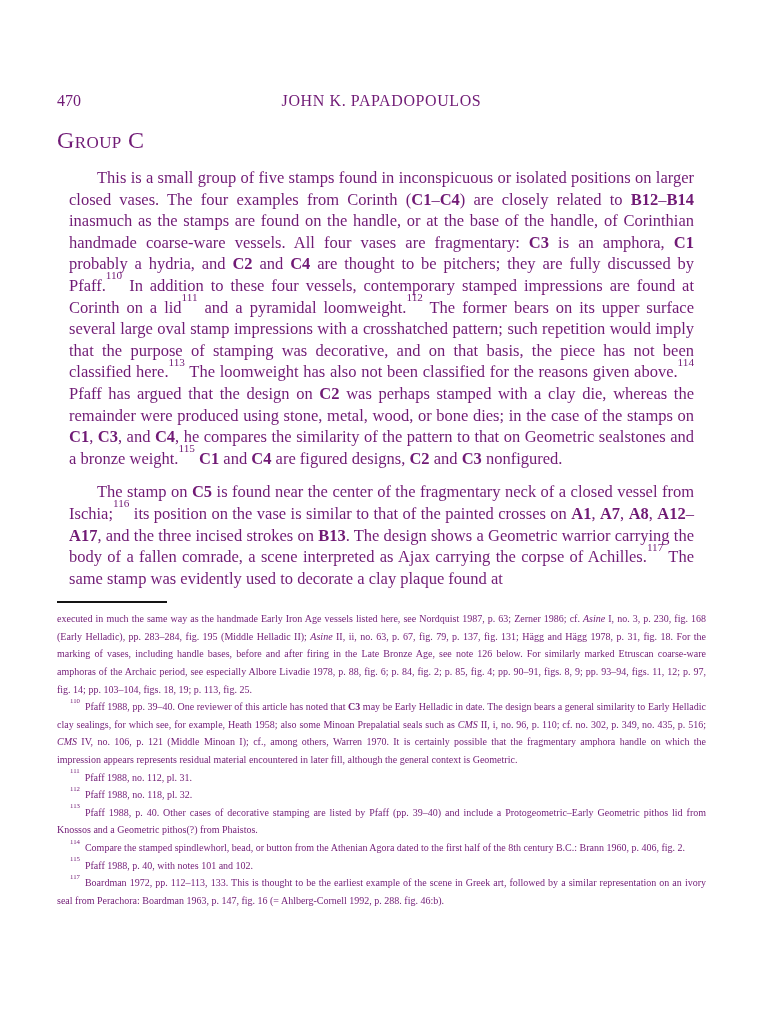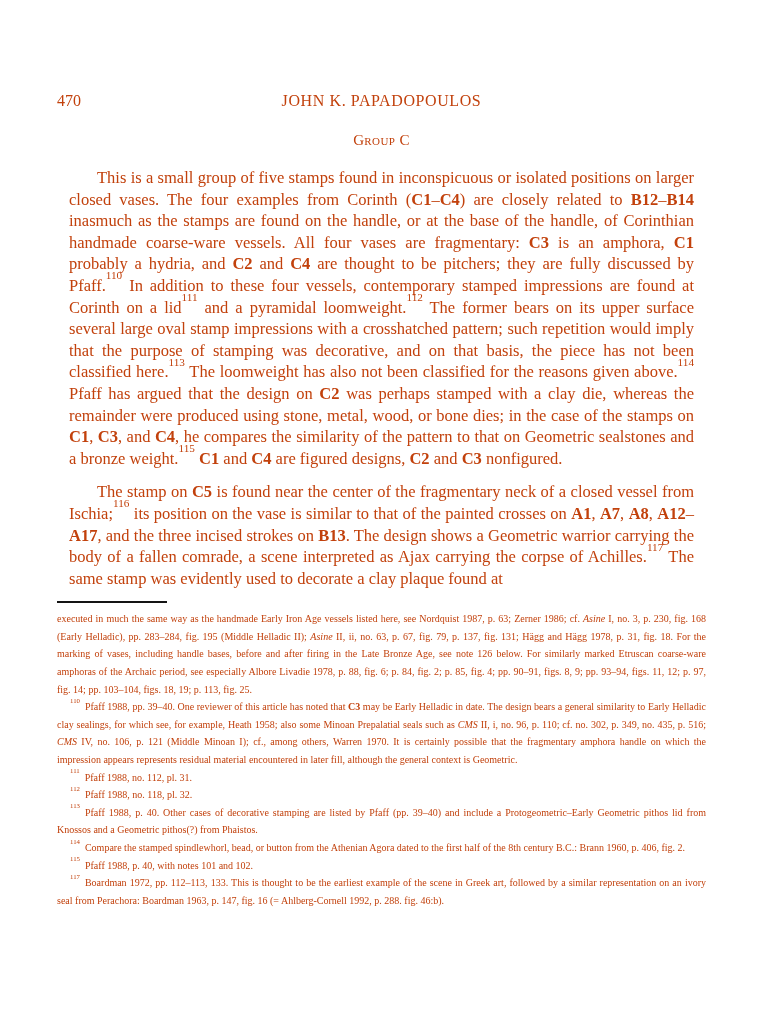--- a/index.html
+++ b/index.html
@@ -9,21 +9,21 @@
     height: 1024px;
     background: #ffffff;
     overflow: hidden;
   }
   .page {
     box-sizing: border-box;
     width: 762px;
     height: 1024px;
     padding: 46px 56px 0 57px;
     background: #ffffff;
-    color: #c2410c;
+    color: #701a75;
     font-family: "Liberation Serif", serif;
     overflow: hidden;
   }
   .running-header {
     position: relative;
     height: 19px;
     font-size: 16px;
     line-height: 19px;
   }
   .page-number {
@@ -34,24 +34,23 @@
   .running-title {
     display: block;
     text-align: center;
     letter-spacing: 0.6px;
     margin-top: 45px;
   }
   .section-heading {
     margin: 20px 0 0 0;
     font-weight: normal;
     font-variant: small-caps;
-    font-size: 15px;
+    font-size: 24px;
     line-height: 20px;
     letter-spacing: 0.4px;
-    text-align: center;
   }
   .body-text {
     margin-top: 17px;
   }
   .body-text p {
     margin: 12px;
     font-size: 16.5px;
     line-height: 21.6px;
     text-align: justify;
     text-indent: 28px;

